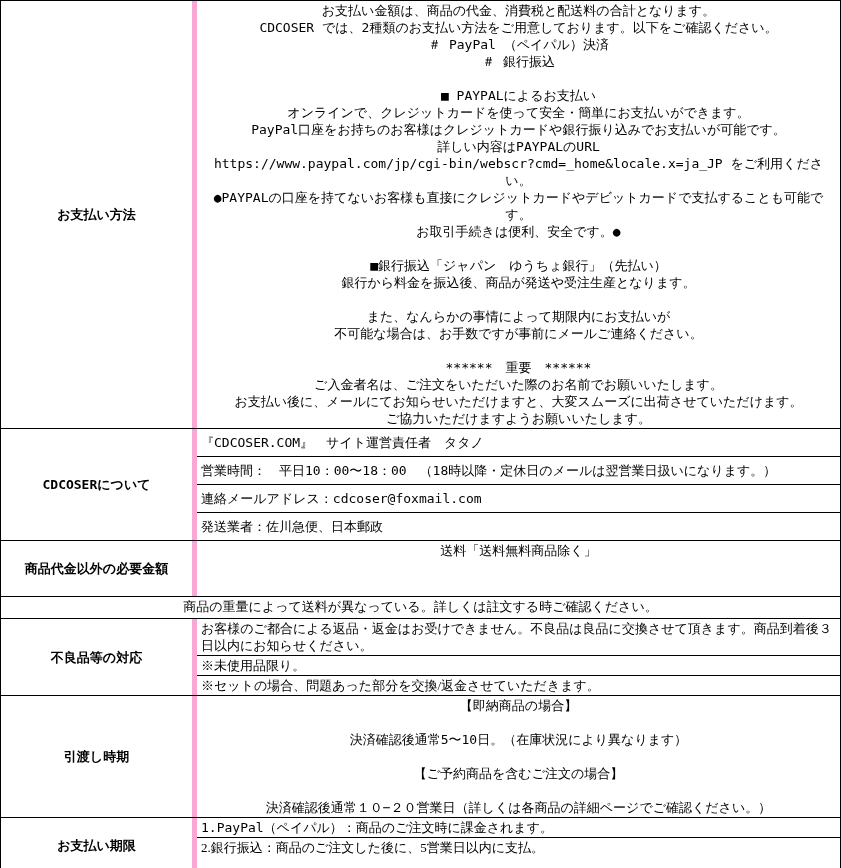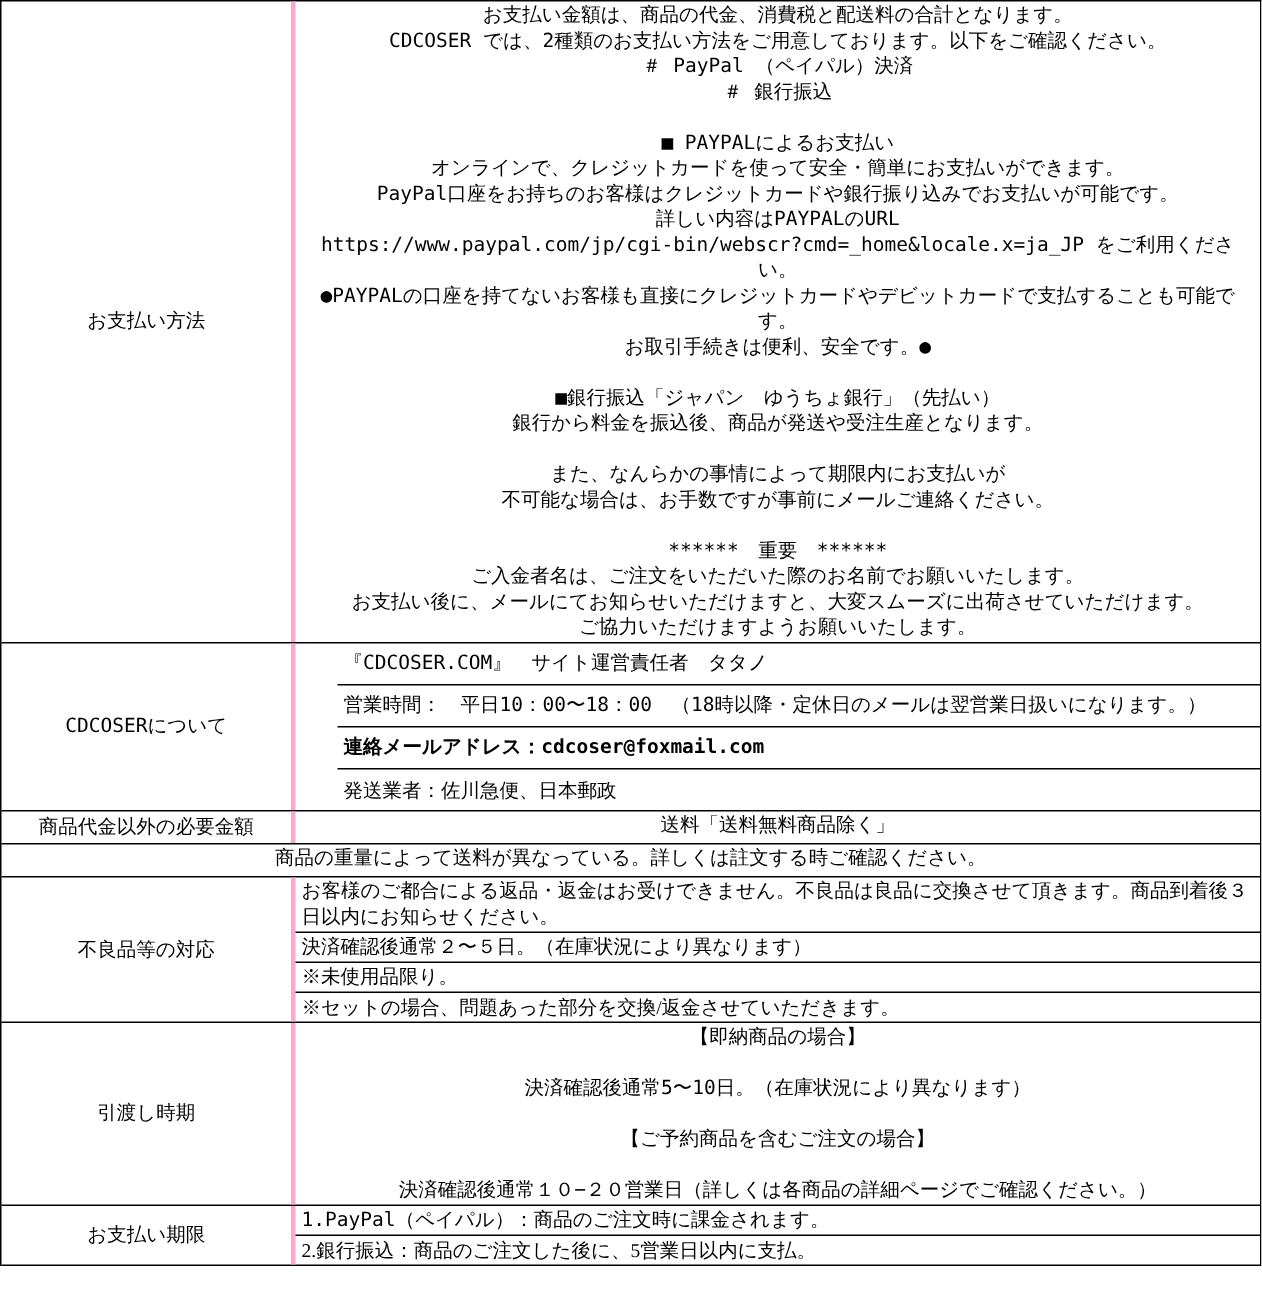--- a/index.html
+++ b/index.html
@@ -18,49 +18,49 @@
     border: 1px solid #000;
     border-bottom: none;
   }
   .row {
     display: flex;
     border-bottom: 1px solid #000;
   }
   .label {
     width: 196px;
     min-width: 196px;
-    border-right: 3px solid #f9a8d4;
+    border-right: 5px solid #f9a8d4;
     display: flex;
     align-items: center;
     justify-content: center;
     text-align: center;
-    font-weight: normal;
-    padding: 2px 6px;
+    font-weight: bold;
+    padding: 19px 6px;
   }
   .content {
     flex: 1;
     padding: 1px 4px;
     white-space: pre-wrap;
     word-break: break-all;
     text-align: center;
   }
   .stack {
     flex: 1;
     display: flex;
     flex-direction: column;
   }
   .subcell {
     border-bottom: 1px solid #000;
     padding: 1px 4px;
     white-space: pre-wrap;
     word-break: break-all;
   }
   .subcell:last-child { border-bottom: none; font-family: Liberation Serif, serif; }
-  .subcell.tall { padding: 5px 4px; margin-left: 28px; }
-  .bold { font-weight: bold; }
+  .subcell.tall { padding: 5px 4px; }
+  .bold { font-weight: normal; }
   .r-pad { min-height: 22px; }
 </style>
 </head>
 <body>
 
 <div class="page">
   <div class="shop-table">
 
     <div class="row">
       <div class="label">お支払い方法</div>
@@ -105,21 +105,20 @@
     </div>
 
     <div class="row r-pad">
       <div class="content">商品の重量によって送料が異なっている。詳しくは註文する時ご確認ください。</div>
     </div>
 
     <div class="row">
       <div class="label">不良品等の対応</div>
       <div class="stack">
         <div class="subcell">お客様のご都合による返品・返金はお受けできません。不良品は良品に交換させて頂きます。商品到着後３日以内にお知らせください。</div>
-        <div class="subcell">決済確認後通常２〜５日。（在庫状況により異なります）</div>
         <div class="subcell">※未使用品限り。</div>
         <div class="subcell">※セットの場合、問題あった部分を交換/返金させていただきます。</div>
       </div>
     </div>
 
     <div class="row">
       <div class="label">引渡し時期</div>
       <div class="content">【即納商品の場合】
 
 決済確認後通常5〜10日。（在庫状況により異なります）

